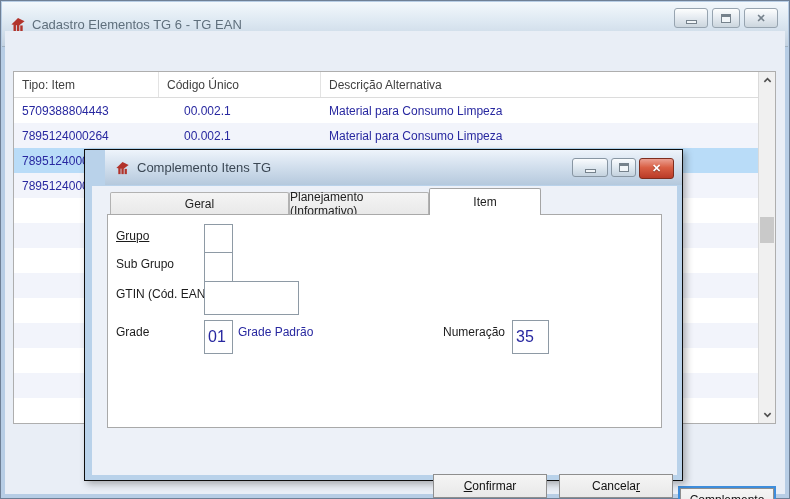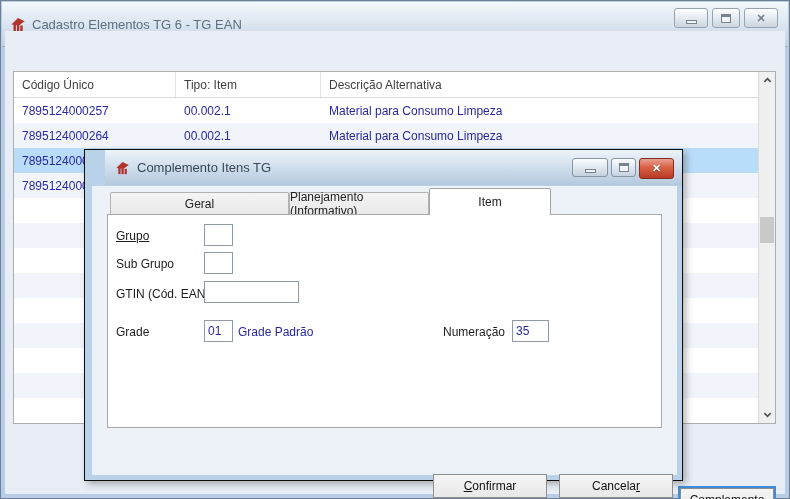--- a/index.html
+++ b/index.html
@@ -80,28 +80,28 @@
     text-shadow:0 1px 1px rgba(0,0,0,.4); }
   .dlg-client { position:absolute; left:7px; top:36px; width:585px; height:289px; background:#edf1f8; }
 
   
   .tab { position:absolute; top:6px; height:22px; display:flex; align-items:center;
     justify-content:center; background:linear-gradient(to bottom,#f4f4f4,#e9e9e9);
     border:1px solid #b2b2b2; border-bottom:none; border-radius:2px 2px 0 0; color:#222; z-index:1; }
   .tab.active { top:2px; height:27px; background:#fff; border-color:#a5a5a5; z-index:3; }
   .tab-geral { left:18px; width:179px; }
   .tab-planej { left:197px; width:140px; }
-  .tab-item { left:337px; width:122px; }
+  .tab-item { left:337px; width:112px; }
 
   
   .panel { position:absolute; left:15px; top:28px; width:555px; height:214px;
     background:#fff; border:1px solid #a9a9a9; z-index:2; }
   .fld-label { position:absolute; color:#1c1c1c; }
-  .tbox { position:absolute; height:22px; border:1px solid #8e9aa5; background:#fff;
-    color:#2828a0; font-family:"Liberation Sans",sans-serif; font-size:12px; padding:0 3px; }
+  .tbox { position:absolute; height:34px; border:1px solid #8e9aa5; background:#fff;
+    color:#2828a0; font-family:"Liberation Sans",sans-serif; font-size:16px; padding:0 3px; }
   .link-text { position:absolute; color:#2828a0; }
 
   
   .dlg-footbtn { position:absolute; width:114px; height:24px; }
   .btn-confirmar { left:341px; top:288px; }
   .btn-cancelar  { left:467px; top:288px; }
 </style>
 </head>
 <body>
 
@@ -133,28 +133,28 @@
       <div class="winbtn">
           <span class="g-close">✕</span>
         </div>
     </div>
   </div>
 
   <div class="client">
 
     <div class="grid">
       <div class="ghead">
+        <div class="hcell c2">Tipo: Item</div>
         <div class="hcell c1">Código Único</div>
-        <div class="hcell c2">Tipo: Item</div>
         <div class="hcell c3">Descrição Alternativa</div>
       </div>
 
       <div class="gbody">
           <div class="trow">
-    <div class="cell c1">7895124000257</div>
+    <div class="cell c1">5709388804443</div>
     <div class="cell c2">00.002.1</div>
     <div class="cell c3">Material para Consumo Limpeza</div>
   </div>
           <div class="trow">
     <div class="cell c1">7895124000264</div>
     <div class="cell c2">00.002.1</div>
     <div class="cell c3">Material para Consumo Limpeza</div>
   </div>
           <div class="trow selected">
     <div class="cell c1">7895124000240</div>

